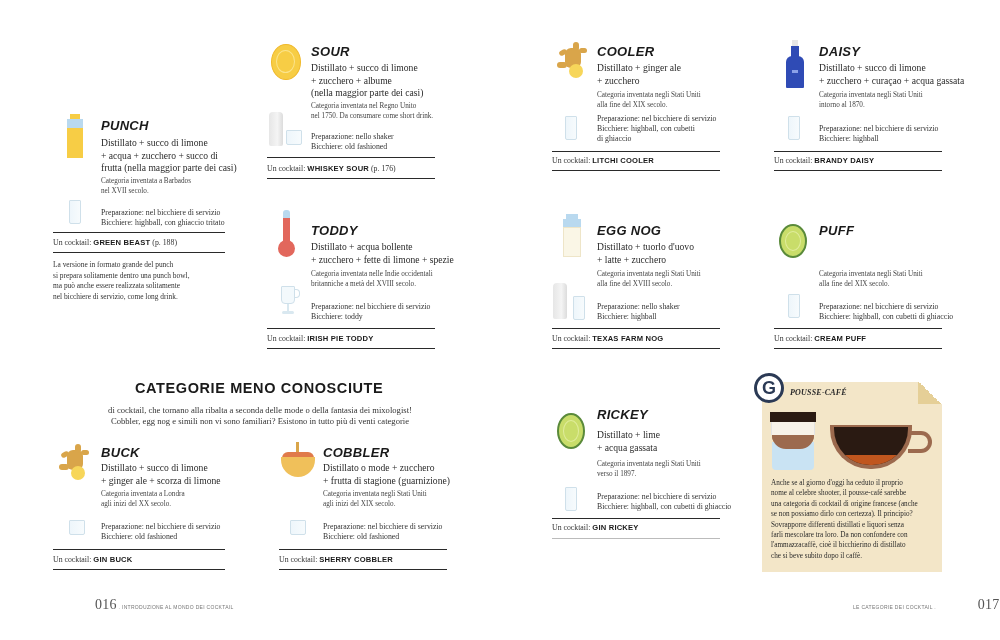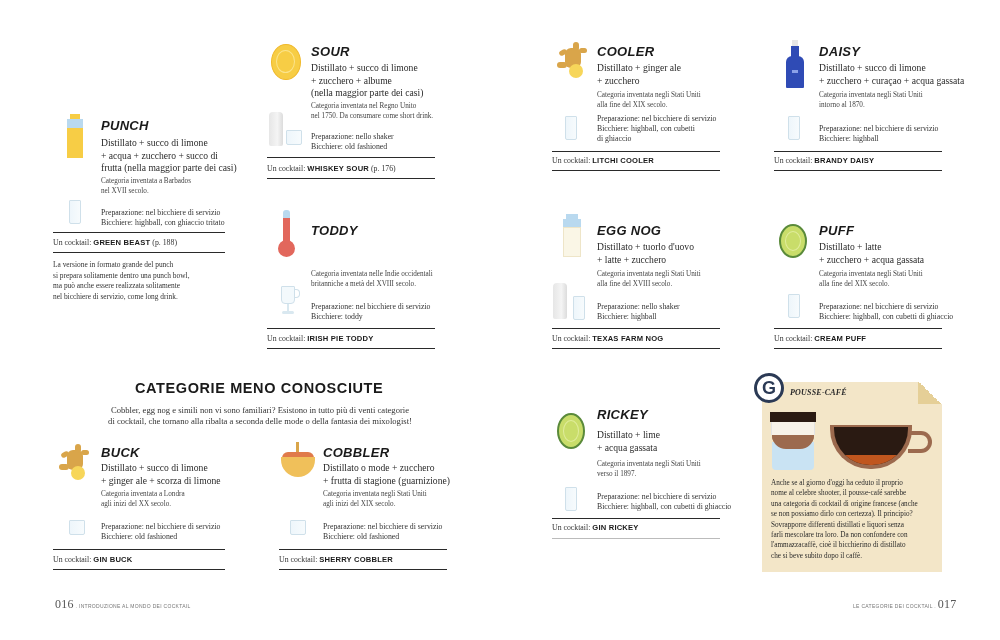--- a/index.html
+++ b/index.html
@@ -13,21 +13,21 @@
   .card .rule { position: absolute; height: 0; border-top: 1.4px solid #2a2a2a; }
   .card .example { position: absolute; font-size: 7.8px; color: #333; white-space: nowrap; }
   .card .example b { font-family: "Liberation Sans", "DejaVu Sans", sans-serif; font-weight: bold; font-size: 7.6px; letter-spacing: 0.2px; color: #1a1a1a; }
   .icon { position: absolute; }
   .glass { position: absolute; border: 1px solid #cfe0ea; background: linear-gradient(90deg,#eef6fb,#f7fbfd); border-radius: 1px 1px 2px 2px; }
   .shaker { position: absolute; background: linear-gradient(90deg,#e6e6e6,#f4f4f4 60%,#dcdcdc); border-radius: 4px 4px 2px 2px; }
   .section-title { position: absolute; font-family: "Liberation Sans", "DejaVu Sans", sans-serif; font-weight: bold; font-size: 14.5px; letter-spacing: 0.6px; color: #1a1a1a; }
   .section-sub { position: absolute; font-size: 8.6px; line-height: 11px; text-align: center; color: #333; }
   .punch-desc { position: absolute; font-size: 7.4px; line-height: 10.5px; color: #333; }
   .footer { position: absolute; font-family: "Liberation Sans", "DejaVu Sans", sans-serif; font-size: 5px; letter-spacing: 0.3px; color: #777; white-space: nowrap; }
-  .footer .num { font-family: "Liberation Serif", "DejaVu Serif", serif; font-size: 12px; color: #555; }
+  .footer .num { font-family: "Liberation Serif", "DejaVu Serif", serif; font-size: 14px; color: #555; margin-left: 40px; }
   .sidebar-box { position: absolute; left: 762px; top: 382px; width: 180px; height: 190px; background: #f3e6c8; }
   .sidebar-fold { position: absolute; left: 918px; top: 382px; width: 24px; height: 22px; background: linear-gradient(225deg, #ffffff 50%, #e5cf97 50%); }
   .sidebar-text { position: absolute; left: 771px; top: 478px; width: 168px; font-size: 7.2px; line-height: 10.4px; color: #2a2a2a; }
   .g-badge { position: absolute; left: 754px; top: 373px; width: 30px; height: 30px; border-radius: 50%; background: #ffffff; border: 3px solid #2b3a55; font-family: "Liberation Sans", "DejaVu Sans", sans-serif; font-weight: bold; font-size: 18px; line-height: 24px; text-align: center; color: #2b3a55; }
   .sidebar-title { position: absolute; left: 790px; top: 388px; font-size: 8px; font-style: italic; font-weight: bold; color: #2a2a2a; letter-spacing: 0.2px; }
 </style>
 </head>
 <body>
 
 <div class="card" style="left:55px; top:110px; width:180px; height:200px;">
@@ -95,20 +95,24 @@
   <div class="rule" style="left:-1px; top:138px; width:168px;"></div>
 </div>
 
 <div class="card" style="left:268px; top:210px; width:180px; height:140px;">
   <div class="icon" style="left:10px; top:0; width:18px; height:46px;">
     <div style="position:absolute; left:5px; top:0; width:7px; height:8px; background:#b9d9ef; border-radius:3px 3px 0 0;"></div>
     <div style="position:absolute; left:5px; top:8px; width:7px; height:28px; background:#e2675c;"></div>
     <div style="position:absolute; left:0; top:30px; width:17px; height:17px; border-radius:50%; background:#e2675c;"></div>
   </div>
   <div class="title" style="left:43px; top:13px;">TODDY</div>
+  <div class="ingr" style="left:43px; top:31px; width:160px;">
+    <div>Distillato + acqua bollente</div>
+    <div>+ zucchero + fette di limone + spezie</div>
+  </div>
   <div class="note" style="left:43px; top:60px;">
     <div>Categoria inventata nelle Indie occidentali</div>
     <div>britanniche a metà del XVIII secolo.</div>
   </div>
   <div class="icon" style="left:10px; top:76px; width:24px; height:30px;">
     <div style="position:absolute; left:3px; top:0; width:14px; height:18px; border:1px solid #cfe0ea; background:#f3f9fc; border-radius:1px 1px 4px 4px;"></div>
     <div style="position:absolute; left:16px; top:3px; width:6px; height:9px; border:1px solid #cfe0ea; border-left:none; border-radius:0 4px 4px 0;"></div>
     <div style="position:absolute; left:9px; top:18px; width:2px; height:7px; background:#d9e8f0;"></div>
     <div style="position:absolute; left:4px; top:25px; width:12px; height:3px; background:#d9e8f0; border-radius:2px;"></div>
   </div>
@@ -119,22 +123,22 @@
   <div class="rule" style="left:-1px; top:118px; width:168px;"></div>
   <div class="example" style="left:-1px; top:124px;">
     <span>Un cocktail:</span>
     <b>IRISH PIE TODDY</b>
   </div>
   <div class="rule" style="left:-1px; top:138px; width:168px;"></div>
 </div>
 
 <div class="section-title" style="left:135px; top:380px;">CATEGORIE MENO CONOSCIUTE</div>
 <div class="section-sub" style="left:60px; top:405px; width:400px;">
+  <div>di cocktail, che tornano alla ribalta a seconda delle mode o della fantasia dei mixologist!</div>
   <div>Cobbler, egg nog e simili non vi sono familiari? Esistono in tutto più di venti categorie</div>
-  <div>di cocktail, che tornano alla ribalta a seconda delle mode o della fantasia dei mixologist!</div>
 </div>
 
 <div class="card" style="left:55px; top:440px; width:180px; height:130px;">
   <div class="icon" style="left:4px; top:4px; width:32px; height:40px;">
     <div style="position:absolute; left:8px; top:6px; width:16px; height:20px; background:#d9a54a; border-radius:6px;"></div>
     <div style="position:absolute; left:2px; top:8px; width:8px; height:5px; background:#d9a54a; border-radius:3px; transform:rotate(-30deg);"></div>
     <div style="position:absolute; left:16px; top:0; width:6px; height:9px; background:#d9a54a; border-radius:3px;"></div>
     <div style="position:absolute; left:22px; top:6px; width:8px; height:5px; background:#d9a54a; border-radius:3px;"></div>
     <div style="position:absolute; left:0; top:20px; width:10px; height:6px; background:#d9a54a; border-radius:3px;"></div>
     <div style="position:absolute; left:12px; top:22px; width:14px; height:14px; border-radius:50%; background:#f7d65a;"></div>
@@ -277,24 +281,20 @@
     <b>TEXAS FARM NOG</b>
   </div>
   <div class="rule" style="left:-1px; top:138px; width:168px;"></div>
 </div>
 
 <div class="card" style="left:776px; top:210px; width:190px; height:140px;">
   <div class="icon" style="left:3px; top:14px; width:28px; height:34px; border-radius:50%; background:#c9dd6a; border:2px solid #5a8a3a;">
     <div style="position:absolute; left:4px; top:5px; width:16px; height:20px; border-radius:50%; border:1px solid #e0ec9c;"></div>
   </div>
   <div class="title" style="left:43px; top:13px;">PUFF</div>
-  <div class="ingr" style="left:43px; top:31px; width:160px;">
-    <div>Distillato + latte</div>
-    <div>+ zucchero + acqua gassata</div>
-  </div>
   <div class="note" style="left:43px; top:60px;">
     <div>Categoria inventata negli Stati Uniti</div>
     <div>alla fine del XIX secolo.</div>
   </div>
   <div class="glass" style="left:12px; top:84px; width:12px; height:24px;"></div>
   <div class="prep" style="left:43px; top:92px;">
     <div>Preparazione: nel bicchiere di servizio</div>
     <div>Bicchiere: highball, con cubetti di ghiaccio</div>
   </div>
   <div class="rule" style="left:-2px; top:118px; width:168px;"></div>

